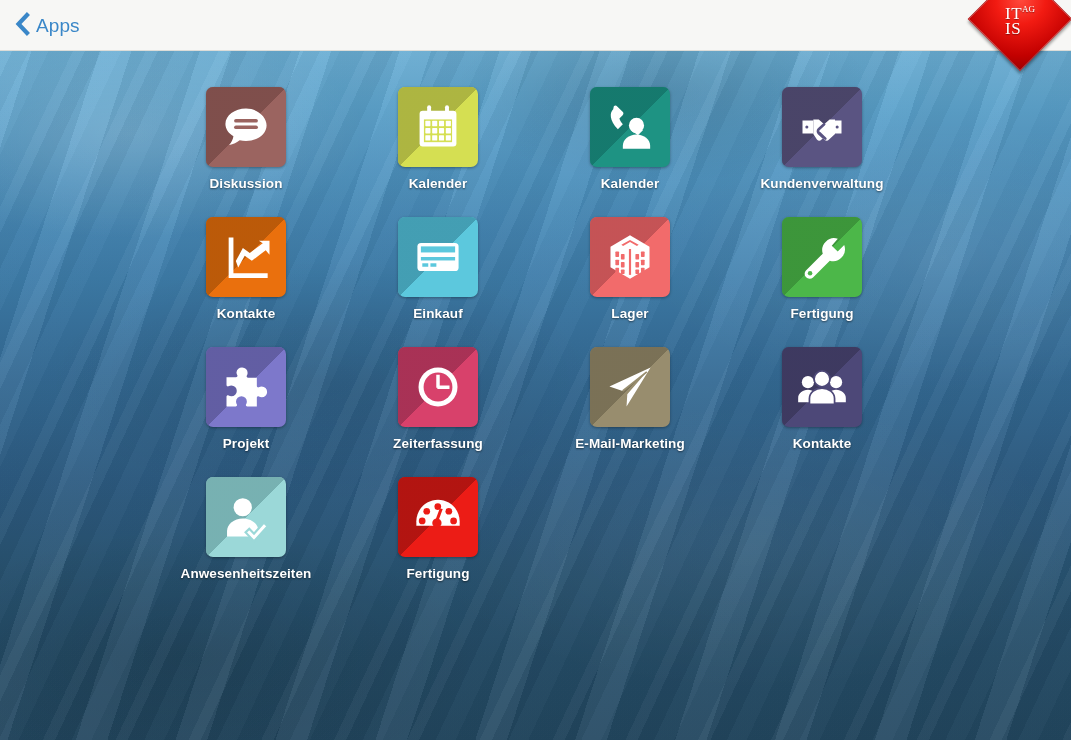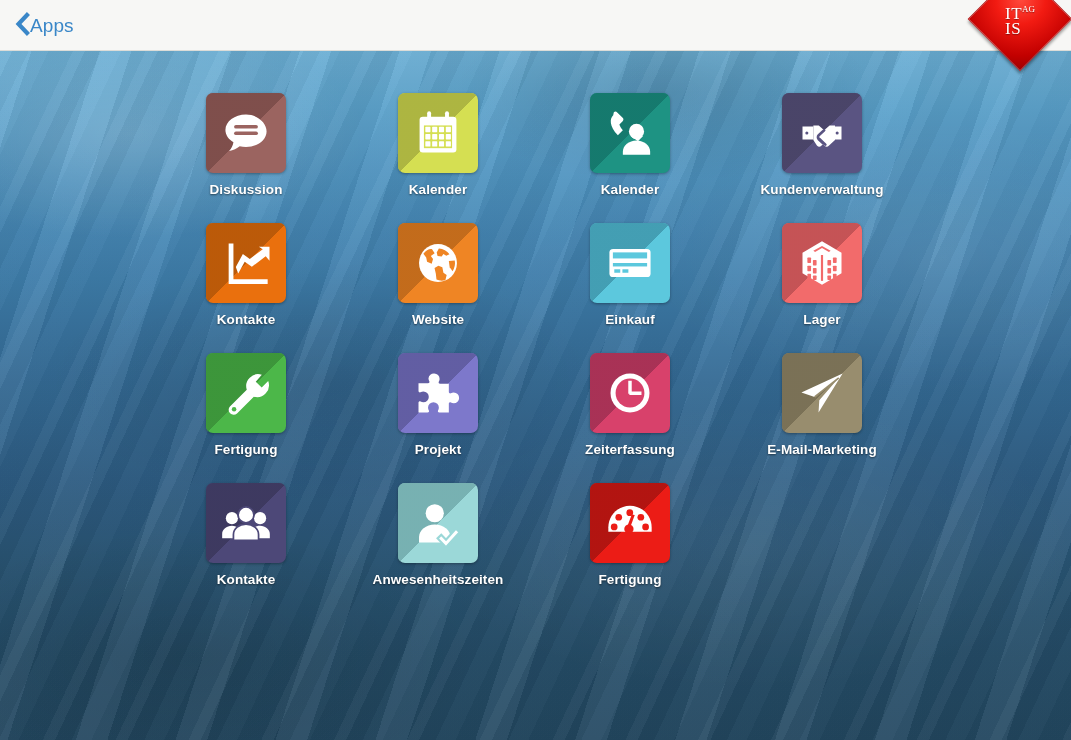--- a/index.html
+++ b/index.html
@@ -13,21 +13,21 @@
   
   #topbar {
     position: absolute; left: 0; top: 0;
     width: 1071px; height: 51px;
     background: #f7f7f5;
     border-bottom: 1px solid #dcdcd8;
     z-index: 20;
   }
   #back-link {
     position: absolute; left: 14px; top: 0; height: 51px;
-    display: flex; align-items: center; gap: 0;
+    display: flex; align-items: center; gap: 6px;
     color: #3a87c8; cursor: pointer; text-decoration: none;
   }
   #back-chevron { display: block; }
   #back-label {
     font-size: 19px; color: #3a87c8; letter-spacing: .1px;
   }
 
   
   #logo {
     position: absolute; right: 14px; top: -18px;
@@ -75,21 +75,21 @@
       
       linear-gradient(180deg,
         #6aaed4 0%, #5ba2cc 8%, #4e93c0 18%,
         #3f7fad 33%, #356c97 48%,
         #2e5e85 62%, #295574 76%, #254d68 88%, #234861 100%);
     overflow: hidden;
   }
 
   
   #app-grid {
-    position: absolute; left: 150px; top: 42px;
+    position: absolute; left: 150px; top: 36px;
     width: 768px;
     display: grid;
     grid-template-columns: repeat(4, 192px);
     grid-auto-rows: 130px;
   }
   .app {
     display: flex; flex-direction: column; align-items: center;
     cursor: pointer; user-select: none;
   }
   .tile {
@@ -211,37 +211,20 @@
           <span style="position: relative; z-index: 3;">
             <svg width="52" height="52" viewBox="0 0 48 48">
               <path fill="#ffffff" d="M8 6h4.4v33H44v4.4H8z"></path>
               <path fill="#ffffff" d="M39.5 11.2l-12 9.2-6.4-4.6-6.5 12 2.2 6 6-11 6.6 4.7 12.8-9.8 3.5 4.2V9h-9.8z"></path>
             </svg>
           </span>
         </div>
         <div class="app-label">Kontakte</div>
       </div>
       <div class="app">
-        <div class="tile" style="background: rgb(239, 133, 36);">
-          <div class="shadow" style="background: linear-gradient(135deg, rgb(187, 103, 26) 0%, rgb(187, 103, 26) 50%, rgba(0, 0, 0, 0) 50.1%); opacity: 0.85;"></div>
-          <span style="position: relative; z-index: 3;">
-            <svg width="52" height="52" viewBox="0 0 48 48">
-              <circle cx="24" cy="24" r="17.5" fill="#ffffff"></circle>
-              <g fill="#ef8524">
-                <path d="M10.5 15.5c2.4-3.2 5.6-4.8 8-4.2l2.4 3.6-3.5 2.6 2 2.7-1.2 4.5-4.3-1.8-.8-4z"></path>
-                <path d="M24.8 10.6c4 .3 7.6 2.4 9.8 5.4l-3 1.3-2.6-1.7-1.6 2.4-3.8-.4-.8-3.2z"></path>
-                <path d="M20.8 28.5l3.6-2 3.6 1.4 1 5.2 3 2-1.2 4.8c-3 .8-5.9.5-8.2-.6l-.6-5.3-1.2-5.5z"></path>
-                <path d="M34 22.2l5.5-.5c.6 3.4-.2 7-2 9.8l-2.7-3.5z"></path>
-              </g>
-            </svg>
-          </span>
-        </div>
-        <div class="app-label">Website</div>
-      </div>
-      <div class="app">
         <div class="tile" style="background: rgb(92, 200, 221);">
           <div class="shadow" style="background: linear-gradient(135deg, rgb(63, 151, 172) 0%, rgb(63, 151, 172) 50%, rgba(0, 0, 0, 0) 50.1%); opacity: 0.85;"></div>
           <span style="position: relative; z-index: 3;">
             <svg width="52" height="52" viewBox="0 0 48 48">
               <rect x="5" y="11" width="38" height="26" rx="3.4" fill="#ffffff"></rect>
               <rect x="8.2" y="14.2" width="31.6" height="5.6" fill="#5cc8dd"></rect>
               <rect x="8.2" y="24" width="31.6" height="3.2" fill="#5cc8dd"></rect>
               <rect x="9.5" y="29.8" width="5.5" height="3.2" fill="#5cc8dd"></rect>
               <rect x="17" y="29.8" width="5.5" height="3.2" fill="#5cc8dd"></rect>
             </svg>

